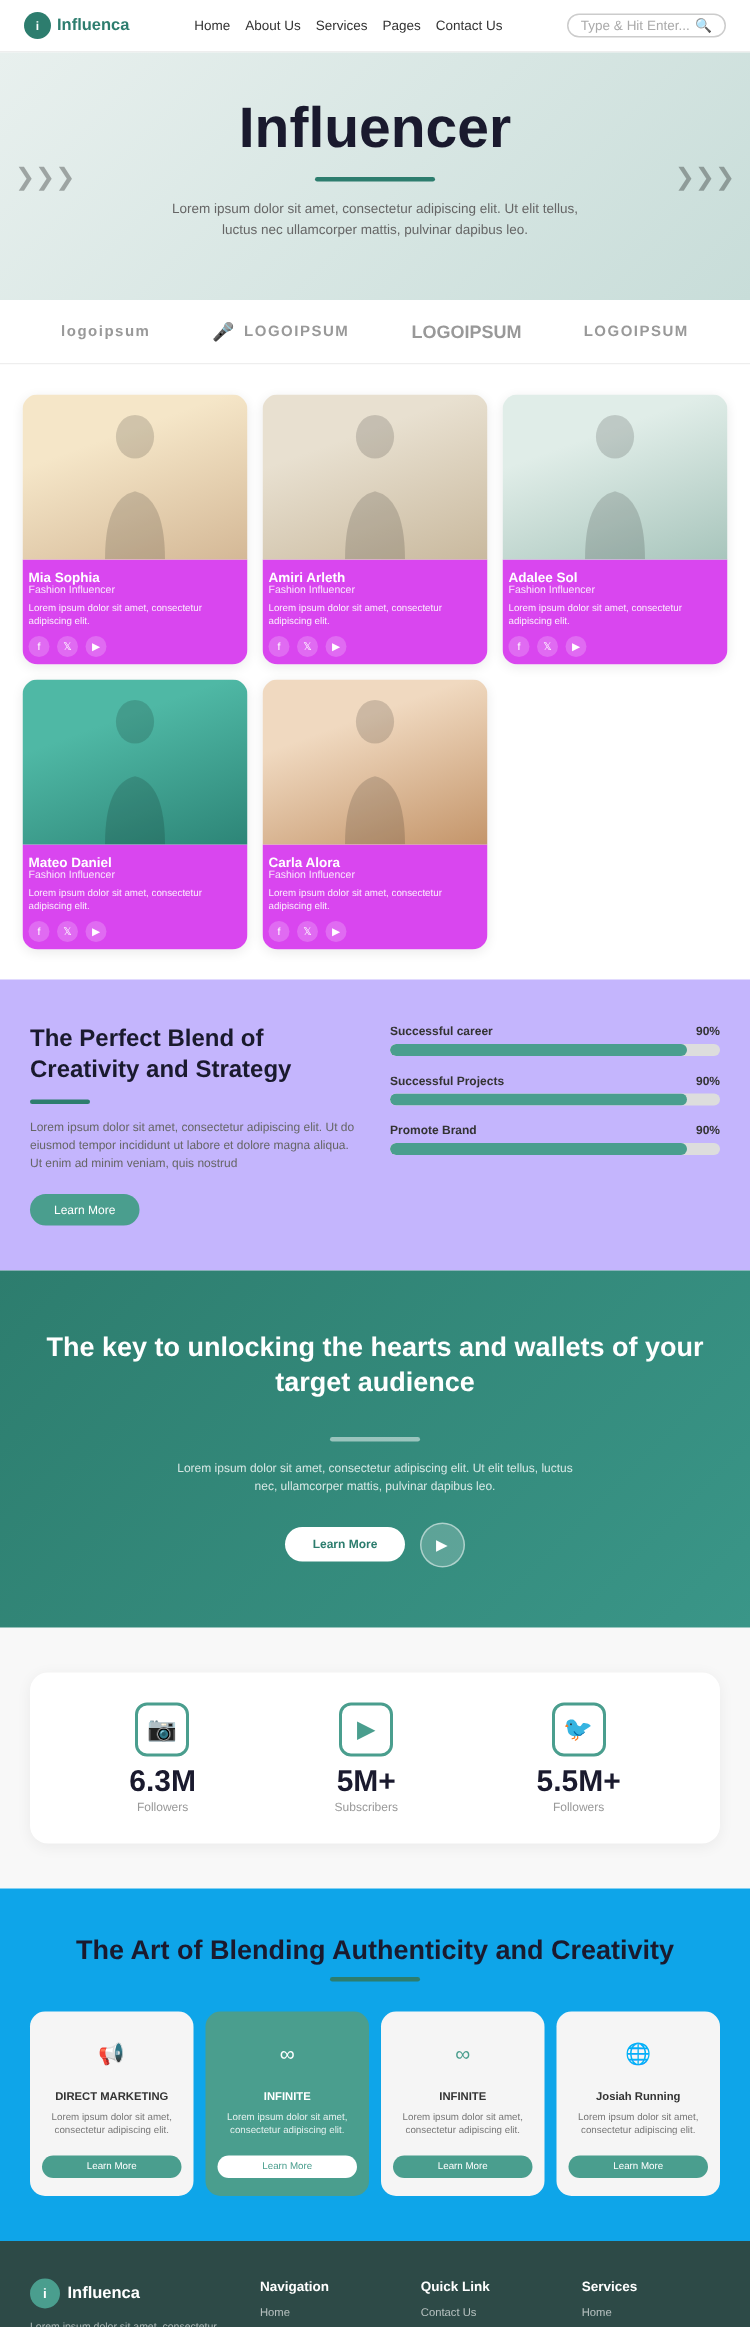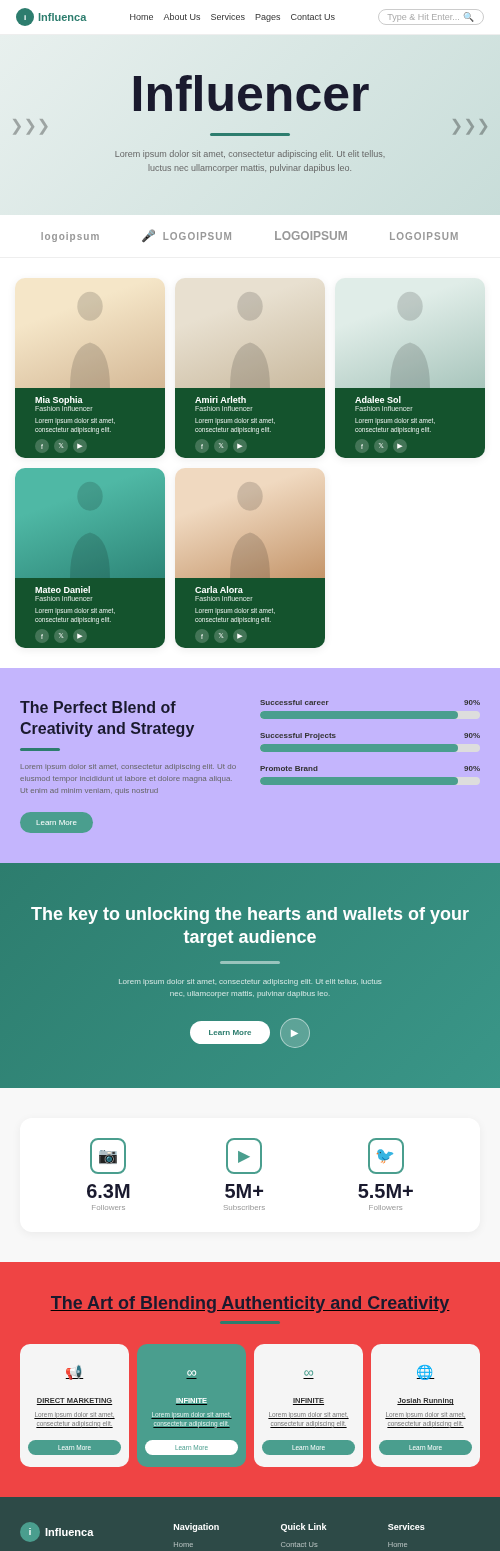--- a/index.html
+++ b/index.html
@@ -19,21 +19,21 @@
     .nav-search { display: flex; align-items: center; border: 1px solid #ccc; border-radius: 12px; padding: 2px 8px; font-size: 9px; color: #aaa; gap: 4px; }
 
     
     .hero {
       background: linear-gradient(135deg, #e8f0ee 0%, #c8ddd9 100%);
       text-align: center; padding: 30px 20px 40px;
       position: relative; overflow: hidden;
     }
     .hero-arrows-left { position: absolute; left: 10px; top: 50%; transform: translateY(-50%); opacity: 0.3; }
     .hero-arrows-right { position: absolute; right: 10px; top: 50%; transform: translateY(-50%); opacity: 0.3; }
-    .hero h1 { font-size: 50px; font-weight: 800; color: #1a1a2e; margin-bottom: 10px; }
+    .hero h1 { font-size: 38px; font-weight: 800; color: #1a1a2e; margin-bottom: 10px; }
     .hero-underline { width: 80px; height: 3px; background: #2d7d6e; border-radius: 2px; margin: 0 auto 12px; }
     .hero p { font-size: 9px; color: #666; max-width: 280px; margin: 0 auto; line-height: 1.5; }
 
     
     .logos-strip {
       display: flex; align-items: center; justify-content: space-around;
       padding: 14px 20px; border-bottom: 1px solid #eee; background: #fff;
     }
     .logo-item { font-size: 10px; font-weight: 700; color: #999; letter-spacing: 1px; }
     .logo-item.with-icon { display: flex; align-items: center; gap: 3px; }
@@ -53,21 +53,21 @@
     .photo-cool { background: linear-gradient(160deg, #e8e0d0 30%, #c9b99e 100%); }
     .photo-green { background: linear-gradient(160deg, #e0ede8 30%, #a8c5bc 100%); }
     .photo-teal { background: linear-gradient(160deg, #4fb8a5 30%, #2d8577 100%); }
     .photo-caramel { background: linear-gradient(160deg, #f0d9c0 30%, #c4956a 100%); }
     .photo-forest { background: linear-gradient(160deg, #a8d4b0 30%, #6baa7e 100%); }
     .person-silhouette {
       position: absolute; bottom: 0; left: 50%; transform: translateX(-50%);
       width: 60px; height: 100px;
     }
     .influencer-card .info {
-      background: #14532d; padding: 7px 20px 5px; color: #fff;
+      background: #d946ef; padding: 7px 4px 5px; color: #fff;
     }
     .influencer-card .info h4 { font-size: 9px; font-weight: 700; }
     .influencer-card .info .role { font-size: 7px; opacity: 0.85; margin-bottom: 4px; }
     .influencer-card .info .desc { font-size: 6.5px; opacity: 0.9; line-height: 1.4; margin-bottom: 5px; }
     .social-icons { display: flex; gap: 5px; }
     .social-icon {
       width: 14px; height: 14px; border-radius: 50%; background: rgba(255,255,255,0.2);
       display: flex; align-items: center; justify-content: center; font-size: 7px;
     }
 
@@ -87,21 +87,21 @@
     .skill-item { margin-bottom: 12px; }
     .skill-label { display: flex; justify-content: space-between; font-size: 8px; color: #333; margin-bottom: 4px; font-weight: 600; }
     .skill-bar { height: 8px; background: #ddd; border-radius: 4px; overflow: hidden; }
     .skill-fill { height: 100%; background: #4a9e8e; border-radius: 4px; }
 
     
     .cta-section {
       background: linear-gradient(135deg, #2d7d6e 0%, #3a9688 100%);
       text-align: center; padding: 40px 30px; position: relative; overflow: hidden;
     }
-    .cta-section h2 { font-size: 18px; font-weight: 800; color: #fff; line-height: 1.3; margin-bottom: 11px; }
+    .cta-section h2 { font-size: 18px; font-weight: 800; color: #fff; line-height: 1.3; margin-bottom: 24px; }
     .cta-underline { width: 60px; height: 3px; background: rgba(255,255,255,0.5); border-radius: 2px; margin: 0 auto 12px; }
     .cta-section p { font-size: 8px; color: rgba(255,255,255,0.8); line-height: 1.5; margin-bottom: 18px; max-width: 280px; margin-left: auto; margin-right: auto; }
     .cta-buttons { display: flex; justify-content: center; gap: 10px; align-items: center; margin-bottom: 0; }
     .cta-btn-primary {
       background: #fff; color: #2d7d6e; border: none; border-radius: 16px;
       padding: 7px 18px; font-size: 8px; font-weight: 700; cursor: pointer;
     }
     .cta-btn-play {
       width: 30px; height: 30px; border-radius: 50%; background: rgba(255,255,255,0.2);
       border: 1px solid rgba(255,255,255,0.5); display: flex; align-items: center; justify-content: center;
@@ -117,21 +117,21 @@
     .stat-item { text-align: center; }
     .stat-icon {
       width: 36px; height: 36px; border: 2px solid #4a9e8e; border-radius: 8px;
       display: flex; align-items: center; justify-content: center;
       margin: 0 auto 6px; color: #4a9e8e; font-size: 16px;
     }
     .stat-number { font-size: 20px; font-weight: 800; color: #1a1a2e; }
     .stat-label { font-size: 8px; color: #999; }
 
     
-    .creativity-section { padding: 30px 20px; background: #ef4444; text-align: center; text-decoration: underline; }
+    .creativity-section { padding: 30px 20px; background: #0ea5e9; text-align: center; }
     .creativity-section h2 { font-size: 18px; font-weight: 800; color: #1a1a2e; line-height: 1.3; margin-bottom: 6px; }
     .creativity-underline { width: 60px; height: 3px; background: #2d7d6e; border-radius: 2px; margin: 0 auto 20px; }
     .features-grid { display: grid; grid-template-columns: 1fr 1fr 1fr 1fr; gap: 8px; }
     .feature-card {
       border-radius: 10px; background: #f5f5f5; padding: 12px 8px;
       text-align: center; position: relative;
     }
     .feature-card.active { background: #4a9e8e; }
     .feature-icon {
       width: 32px; height: 32px; margin: 0 auto 8px;

